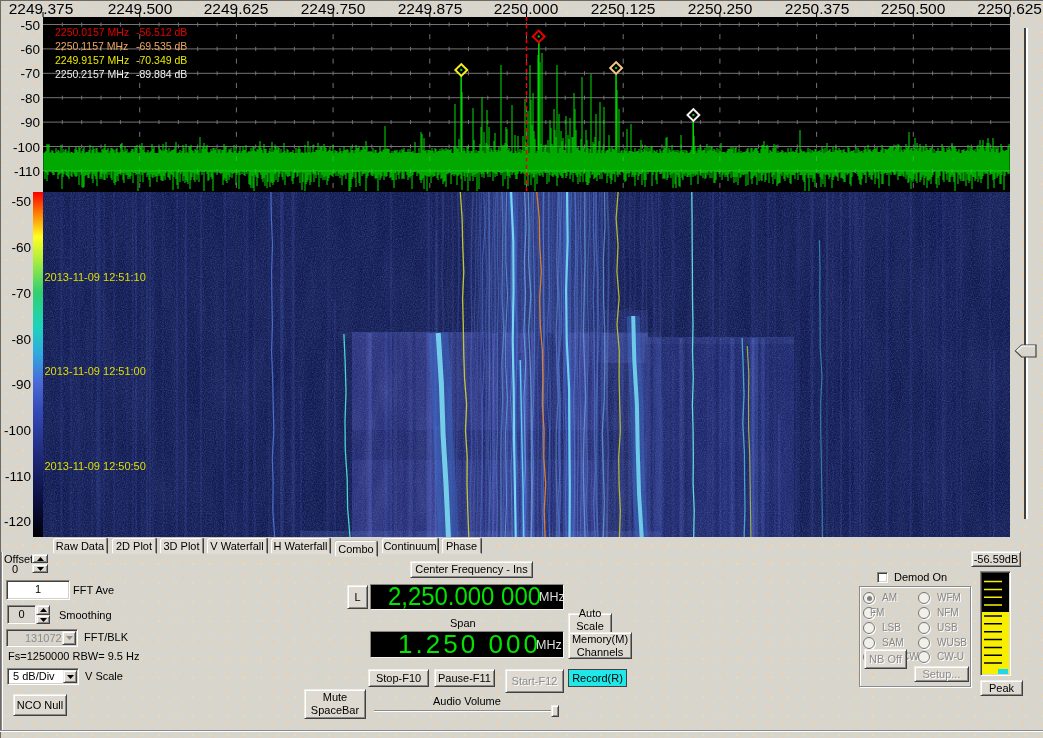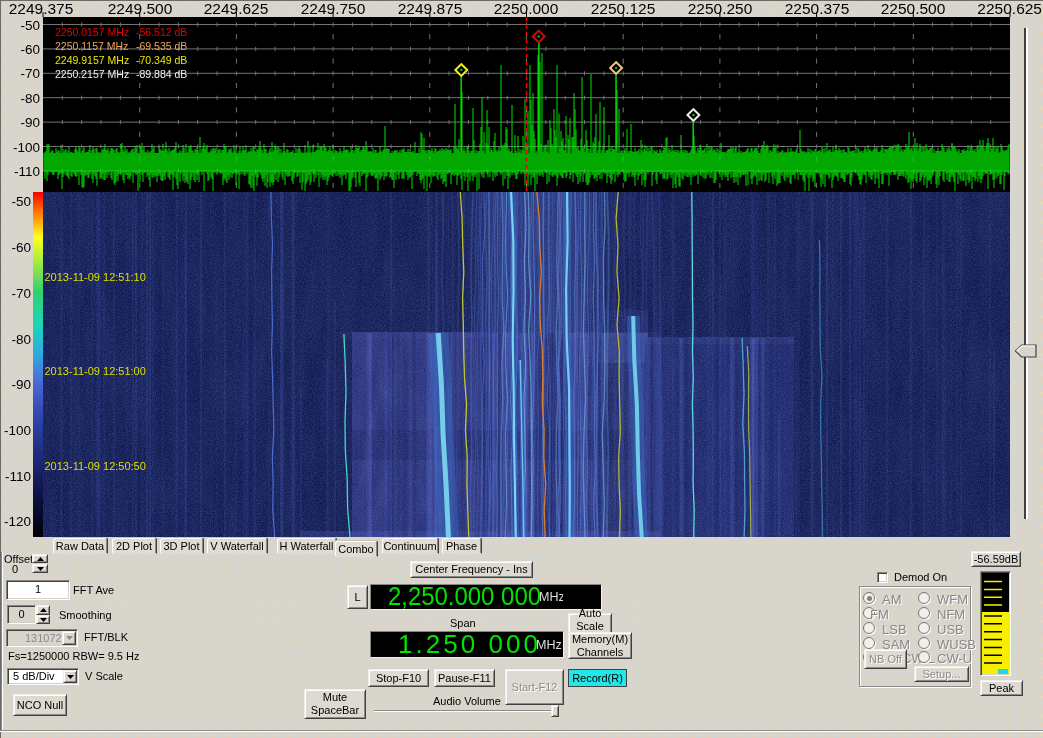--- a/index.html
+++ b/index.html
@@ -14,21 +14,21 @@
 .btn{position:absolute;background:#dedad2;border:1px solid;border-color:#efede8 #404040 #404040 #efede8;
 box-shadow:inset 1px 1px 0 #fff,inset -1px -1px 0 #8a8a8a;color:#000;font-size:11px;
 display:flex;align-items:center;justify-content:center;text-align:center;line-height:13px}
 .btn.dis{color:#8c8c8c;text-shadow:1px 1px 0 #fff}
 .tab{position:absolute;background:#e0dcd4;border:1px solid;border-color:#c8c4bc #404040 transparent #d8d4cc;
 border-radius:3px 3px 0 0;box-shadow:inset 1px 1px 0 #fff,inset -1px 0 0 #8a8a8a;
 color:#000;font-size:11px;display:flex;align-items:center;justify-content:center;top:537px;height:17px}
 .inp{position:absolute;background:#fff;border:1px solid;border-color:#86867e #fff #fff #86867e;
 box-shadow:inset 1px 1px 0 #404040,inset -1px -1px 0 #d4d0c8;font-size:11px;color:#000}
 .lbl{position:absolute;font-size:11px;color:#000;white-space:nowrap}
-.glbl{position:absolute;font-size:13px;color:#878787;white-space:nowrap;text-shadow:1px 1px 0 #fdfdfd}
+.glbl{position:absolute;font-size:10px;color:#878787;white-space:nowrap;text-shadow:1px 1px 0 #fdfdfd}
 .blackbox{position:absolute;background:#000;border:1px solid;border-color:#86867e #f4f2ee #f4f2ee #86867e}
 .spin{position:absolute;background:#dcd8d0;border:1px solid;border-color:#efede8 #404040 #404040 #efede8;
 box-shadow:inset 1px 1px 0 #fff,inset -1px -1px 0 #8a8a8a}
 </style></head>
 <body>
 
 <svg id="ov" width="1043" height="738" font-family="Liberation Sans,sans-serif">
 <defs>
  <filter id="nz" x="0" y="0" width="100%" height="100%">
    <feTurbulence type="fractalNoise" baseFrequency="0.9" numOctaves="2" seed="3" stitchTiles="stitch"></feTurbulence>
@@ -472,21 +472,21 @@
 <path d="M0 731.5H1043" stroke="#ffffff"></path>
 
 <path d="M1.5 552V730" stroke="#8a8a8a"></path>
 <path d="M2.5 552V730" stroke="#ffffff"></path>
 </svg>
 
 <div class="tab" style="left:52px;width:56px">Raw Data</div>
 <div class="tab" style="left:111px;width:46px">2D Plot</div>
 <div class="tab" style="left:159px;width:45px">3D Plot</div>
 <div class="tab" style="left:206px;width:62px">V Waterfall</div>
-<div class="tab" style="left:276px;width:61px">H Waterfall</div>
+<div class="tab" style="left:270px;width:61px">H Waterfall</div>
 <div class="tab" style="left:381px;width:58px">Continuum</div>
 <div class="tab" style="left:441px;width:41px">Phase</div>
 <div class="tab" style="left:334px;width:44px;top:540px;height:17px">Combo</div>
 <div class="lbl" style="left:4px;top:553px">Offset</div>
 <div class="lbl" style="left:12px;top:563px">0</div>
 <div class="spin" style="left:32px;top:554px;width:16px;height:9px;display:flex;align-items:center;justify-content:center">
     <svg width="7" height="4" viewBox="0 0 7 4">
       <polygon points="3.5,0 7,4 0,4" fill="#000"></polygon>
     </svg>
   </div>
@@ -527,39 +527,39 @@
     <svg width="7" height="4" viewBox="0 0 7 4">
       <polygon points="0,0 7,0 3.5,4" fill="#000"></polygon>
     </svg>
   </div>
 <div class="lbl" style="left:85px;top:670px">V Scale</div>
 
 <div class="btn" style="left:13px;top:694px;width:54px;height:22px">NCO Null</div>
 
 <div class="btn" style="left:410px;top:561px;width:123px;height:17px;white-space:nowrap">Center Frequency - Ins</div>
 <div class="btn" style="left:347px;top:585px;width:21px;height:24px">L</div>
-<div class="blackbox" style="left:370px;top:584px;width:232px;height:26px">
+<div class="blackbox" style="left:370px;top:584px;width:194px;height:26px">
  <svg width="192" height="24" style="position:absolute;left:0;top:0">
       <text x="17" y="20" font-family="Liberation Sans,sans-serif" font-size="26" fill="#00e400" textLength="153" lengthAdjust="spacingAndGlyphs">2,250.000 000</text>
       <text x="168" y="16" font-family="Liberation Sans,sans-serif" font-size="12.5" fill="#dedede">MHz</text>
     </svg>
 </div>
 <div class="lbl" style="left:450px;top:617px">Span</div>
 <div class="blackbox" style="left:370px;top:631px;width:194px;height:27px">
  <svg width="192" height="25" style="position:absolute;left:0;top:0">
       <text x="27" y="21" font-family="Liberation Sans,sans-serif" font-size="26" fill="#00e400" textLength="140" lengthAdjust="spacing">1.250 000</text>
       <text x="165" y="17" font-family="Liberation Sans,sans-serif" font-size="12.5" fill="#dedede">MHz</text>
     </svg>
 </div>
 <div class="btn" style="left:568px;top:613px;width:44px;height:26px">Auto Scale<br>(A)</div>
 <div class="btn" style="left:568px;top:632px;width:64px;height:27px">Memory(M)<br>Channels</div>
 
 <div class="btn" style="left:368px;top:669px;width:61px;height:18px">Stop-F10</div>
 <div class="btn" style="left:434px;top:669px;width:61px;height:18px">Pause-F11</div>
-<div class="btn dis" style="left:505px;top:669px;width:59px;height:36px">Start-F12</div>
+<div class="btn dis" style="left:505px;top:669px;width:59px;height:24px">Start-F12</div>
 <div class="btn" style="left:568px;top:669px;width:59px;height:18px;background:#20e8e8;box-shadow:none;border-color:#404040">Record(R)</div>
 
 <div class="btn" style="left:304px;top:689px;width:62px;height:30px">Mute<br>SpaceBar</div>
 <div class="lbl" style="left:433px;top:695px">Audio Volume</div>
 <div class="ab" style="left:374px;top:710px;width:184px;height:1px;background:#8a8a8a"></div>
 <div class="ab" style="left:374px;top:711px;width:184px;height:1px;background:#fff"></div>
 <div class="btn" style="left:551px;top:705px;width:8px;height:12px"></div>
 
 <div class="btn" style="left:971px;top:551px;width:50px;height:16px">-56.59dB</div>
 <div class="inp" style="left:877px;top:572px;width:11px;height:11px"></div>

